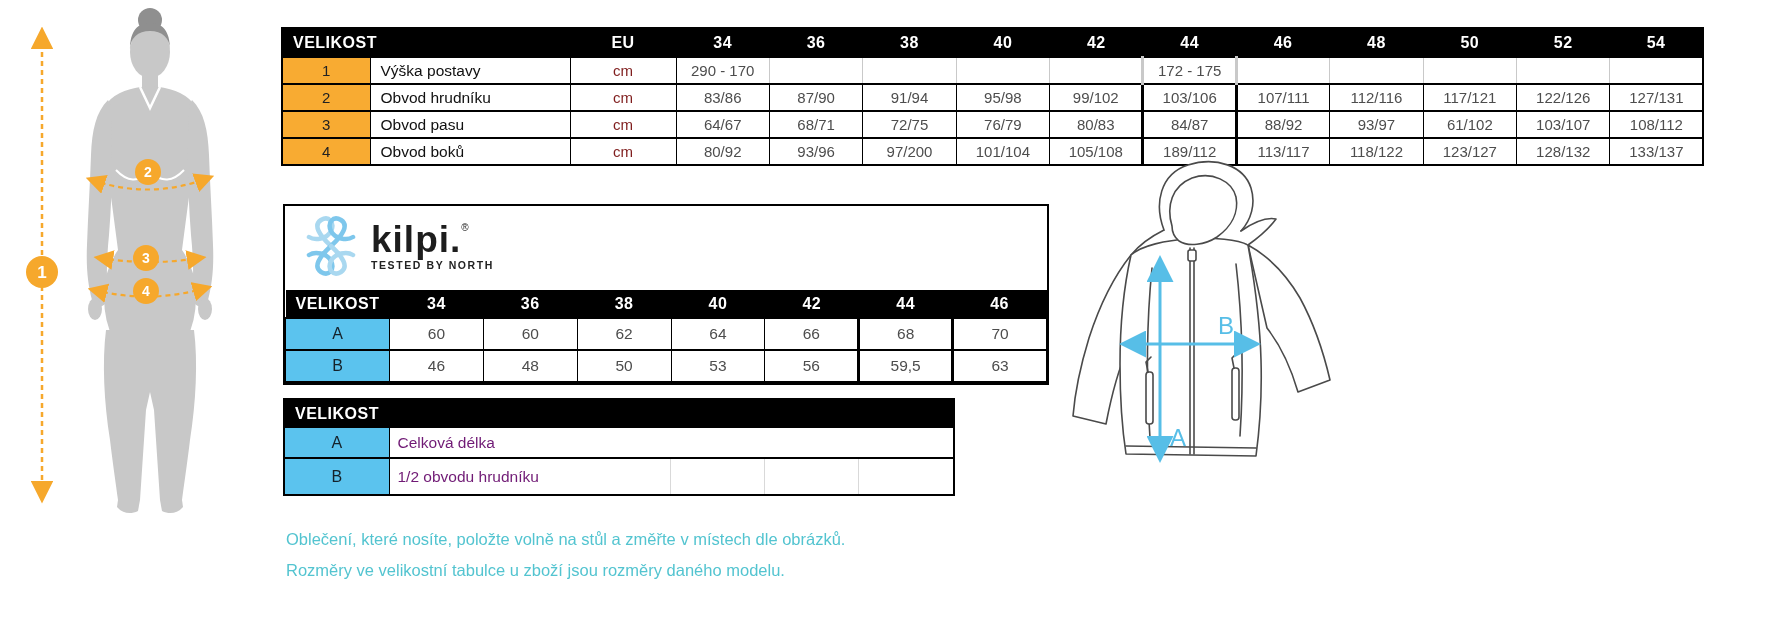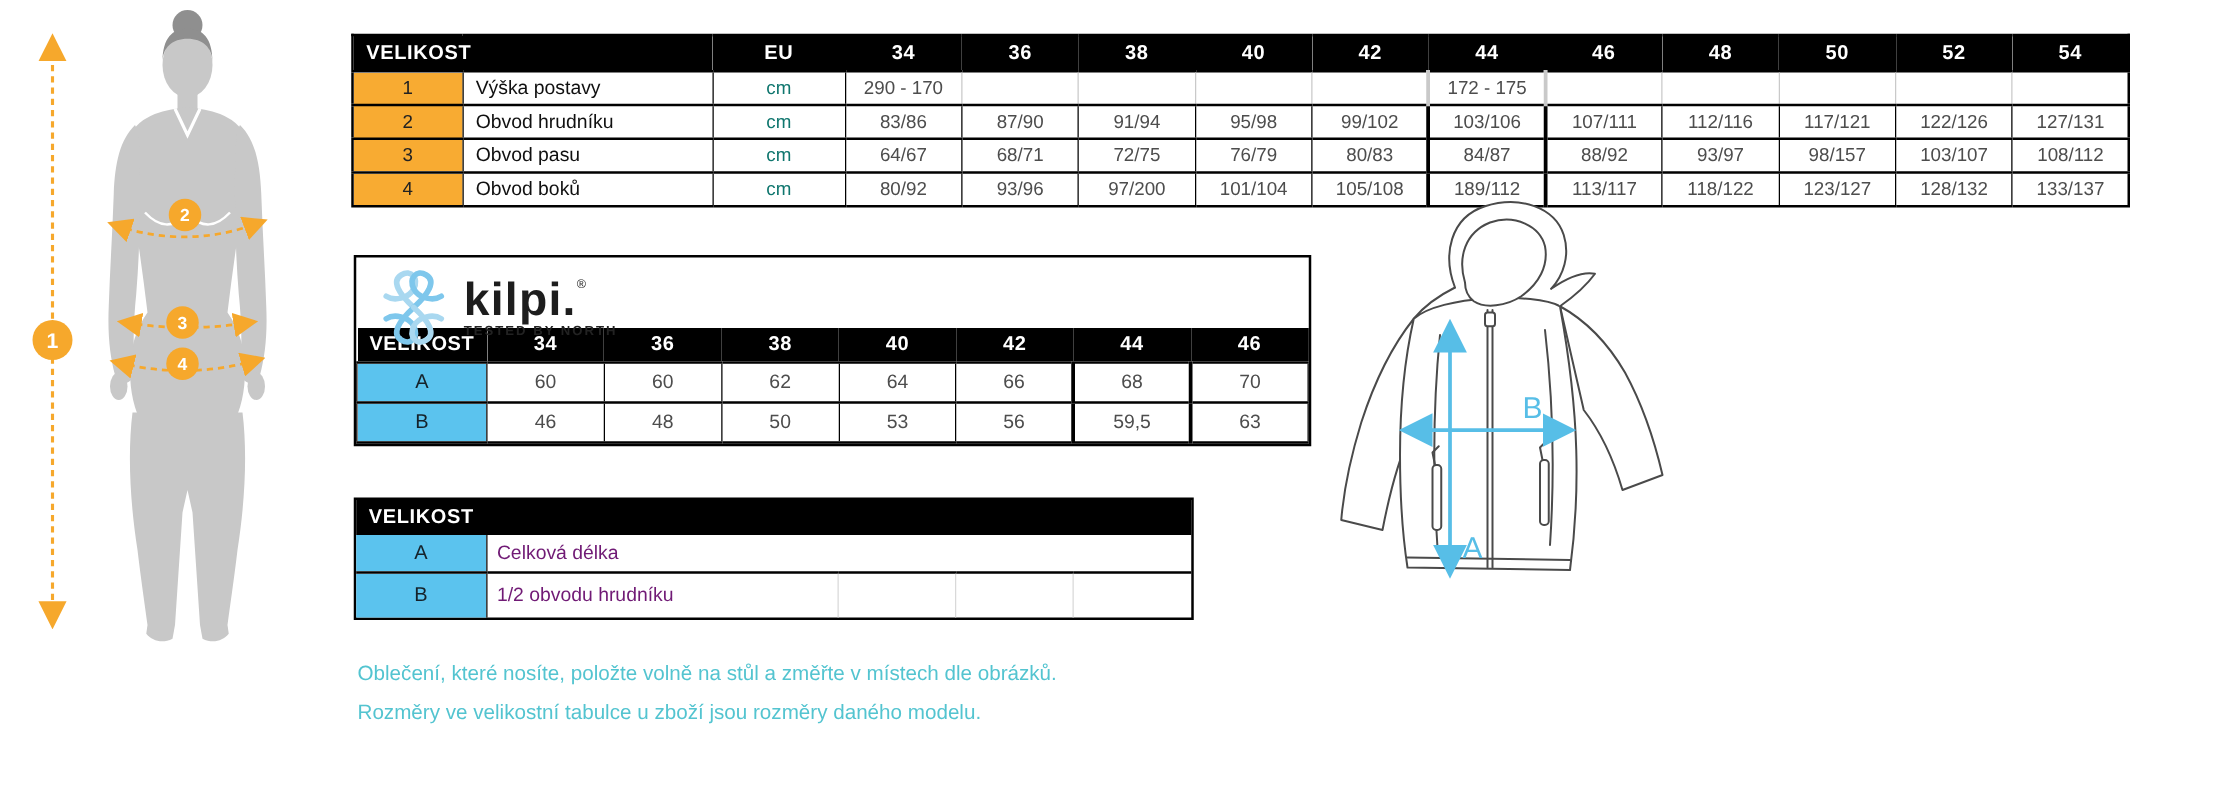--- a/index.html
+++ b/index.html
@@ -13,27 +13,27 @@
 
   
   #top-table{width:1421px;border:2px solid #000;}
   #top-table td{height:25px;text-align:center;font-size:15px;color:#4d4d4d;
                 border:1px solid #000;border-top-width:2px;border-bottom-width:2px;}
   #top-table tr.hdr td{background:#000;color:#fff;font-weight:bold;font-size:16px;
                 border:0;height:27px;letter-spacing:.5px;}
   #top-table tr.hdr td.hl{text-align:left;padding-left:10px;}
   #top-table td.num{background:#F8AB32;color:#222;}
   #top-table td.nm{text-align:left;padding-left:10px;color:#101010;font-size:15.5px;}
-  #top-table td.unit{color:#0f766e;}
+  #top-table td.unit{color:#7f1d1d;}
   #top-table tr.r1 td.val{border-left-color:#c9c9c9;border-right-color:#c9c9c9;}
   #top-table tr.dat td.val.hi{border-left-width:3px;border-right-width:3px;}
 
   
   #product-wrap{width:762px;border:2px solid #000;background:#fff;}
-  .logo-row{height:56px;position:relative;}
+  .logo-row{height:84px;position:relative;}
   .brand{position:absolute;left:16px;top:9px;display:flex;align-items:center;}
   .wordmark{margin-left:10px;}
   .wordmark .kname{font-size:37px;font-weight:bold;color:#1d1d1d;letter-spacing:1px;line-height:36px;}
   .wordmark .reg{font-size:10px;vertical-align:top;color:#1d1d1d;}
   .wordmark .tagline{font-size:10.5px;letter-spacing:1.6px;color:#222;margin-top:1px;font-weight:bold;}
   .pcode{position:absolute;left:250px;top:28px;font-size:19px;color:#2a2a2a;letter-spacing:.5px;}
   .pcode .pname{margin-left:22px;}
   #product-table{width:100%;}
   #product-table tr.hdr td{background:#000;color:#fff;font-weight:bold;font-size:16px;
                 height:27px;border:0;text-align:center;letter-spacing:.5px;}
@@ -181,21 +181,21 @@
         <td class="nm">Obvod pasu</td>
         <td class="unit">cm</td>
         <td class="val">64/67</td>
         <td class="val">68/71</td>
         <td class="val">72/75</td>
         <td class="val">76/79</td>
         <td class="val">80/83</td>
         <td class="val hi">84/87</td>
         <td class="val">88/92</td>
         <td class="val">93/97</td>
-        <td class="val">98/157</td>
+        <td class="val">61/102</td>
         <td class="val">103/107</td>
         <td class="val">108/112</td>
       </tr>
       <tr class="dat">
         <td class="num">4</td>
         <td class="nm">Obvod boků</td>
         <td class="unit">cm</td>
         <td class="val">80/92</td>
         <td class="val">93/96</td>
         <td class="val">97/200</td>

